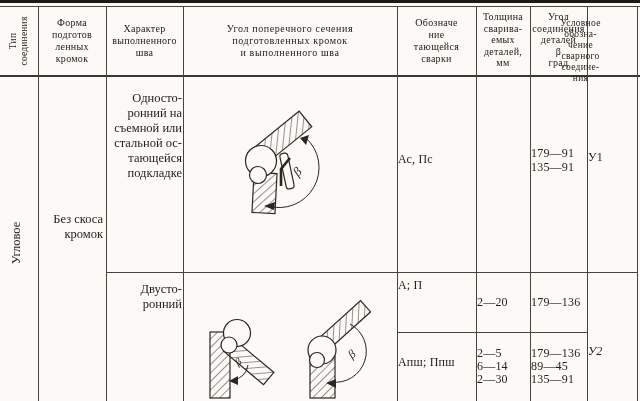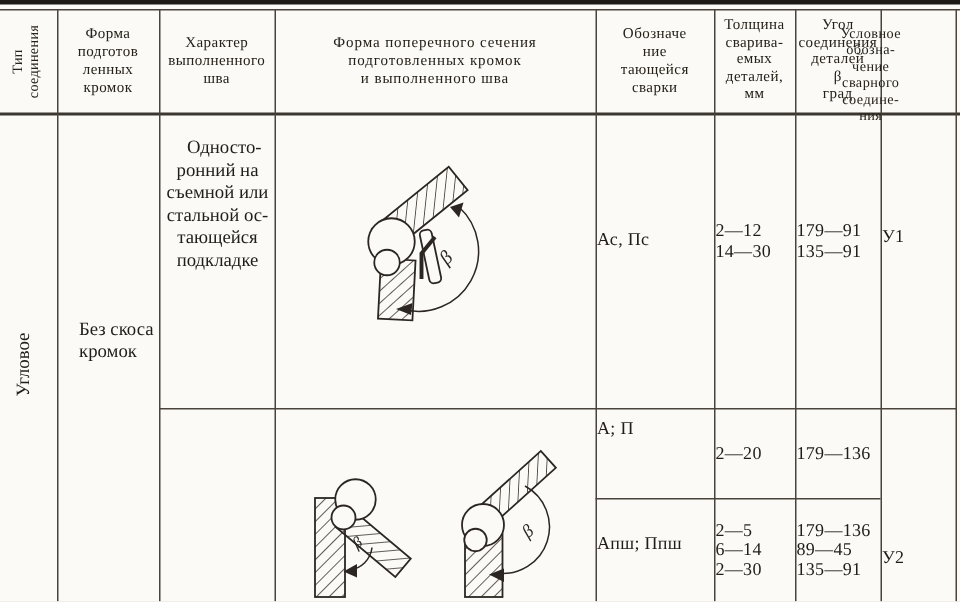--- a/index.html
+++ b/index.html
@@ -5,21 +5,21 @@
   html,body{margin:0;padding:0;background:#e8e6e0;}
   .page{
     position:relative;width:640px;height:401px;background:#fbfaf6;
     font-family:"Liberation Serif","DejaVu Serif",serif;color:#211d18;
     overflow:hidden;
   }
   .vl{position:absolute;width:1px;background:#49433b;}
   .hl{position:absolute;height:1px;background:#49433b;}
   .cell{position:absolute;white-space:pre-line;}
   .hdr{font-size:10px;line-height:12px;text-align:center;letter-spacing:.3px;color:#262119;}
-  .btxt{font-size:12.5px;line-height:15px;text-align:center;}
+  .btxt{font-size:12.5px;line-height:15px;text-align:right;}
   .num{font-size:12px;letter-spacing:.2px;}
   .rot{position:absolute;transform:translate(-50%,-50%) rotate(-90deg);
        white-space:pre-line;text-align:center;}
   svg{position:absolute;overflow:visible;}
   text{font-family:"Liberation Serif","DejaVu Serif",serif;}
 </style>
 </head>
 <body>
 
 <div class="page">
@@ -41,21 +41,21 @@
 
   <div class="rot hdr" style="left:18px;top:41px;font-size:9.5px;line-height:10.5px;letter-spacing:.2px;">Тип
 соединения</div>
   <div class="cell hdr" style="left:39px;top:17px;width:66px;">Форма
 подготов
 ленных
 кромок</div>
   <div class="cell hdr" style="left:107px;top:23px;width:75px;">Характер
 выполненного
 шва</div>
-  <div class="cell hdr" style="left:184px;top:23px;width:212px;letter-spacing:.6px;">Форма поперечного сечения
+  <div class="cell hdr" style="left:184px;top:23px;width:212px;letter-spacing:.6px;">Угол поперечного сечения
 подготовленных кромок
 и выполненного шва</div>
   <div class="cell hdr" style="left:398px;top:17px;width:77px;">Обозначе
 ние
 тающейся
 сварки</div>
   <div class="cell hdr" style="left:477px;top:11px;width:52px;line-height:11.5px;">Толщина
 сварива-
 емых
 деталей,
@@ -76,37 +76,37 @@
   <div class="cell btxt" style="left:41px;top:212px;width:62px;text-indent:11px;">Без скоса
 кромок</div>
 
   <div class="cell btxt" style="left:108px;top:91px;width:74px;text-indent:9px;">Односто-
 ронний на
 съемной или
 стальной ос-
 тающейся
 подкладке</div>
   <div class="cell num" style="left:398px;top:152px;width:77px;">Ас, Пс</div>
-  <div class="cell num" style="left:477px;top:147px;width:52px;line-height:13.5px;">2—12
-14—30</div>
   <div class="cell num" style="left:531px;top:147px;width:55px;line-height:13.5px;">179—91
 135—91</div>
   <div class="cell num" style="left:588px;top:150px;width:49px;">У1</div>
 
+  <div class="cell btxt" style="left:108px;top:282px;width:74px;text-indent:12px;">Двусто-
+ронний</div>
   <div class="cell num" style="left:398px;top:278px;width:77px;">А; П</div>
   <div class="cell num" style="left:477px;top:295px;width:52px;">2—20</div>
   <div class="cell num" style="left:531px;top:295px;width:55px;">179—136</div>
   <div class="cell num" style="left:398px;top:355px;width:77px;">Апш; Ппш</div>
   <div class="cell num" style="left:477px;top:347px;width:52px;line-height:13px;">2—5
 6—14
 2—30</div>
   <div class="cell num" style="left:531px;top:347px;width:55px;line-height:13px;">179—136
 89—45
 135—91</div>
-  <div class="cell num" style="left:588px;top:364px;width:49px;">У2</div>
+  <div class="cell num" style="left:588px;top:344px;width:49px;font-style:italic;">У2</div>
 
   <svg style="left:226px;top:111px;" width="122" height="108" viewBox="0 0 122 108">
     <defs>
       <pattern id="ht1" width="6" height="6" patternUnits="userSpaceOnUse" patternTransform="rotate(45)">
         <line x1="0" y1="0" x2="0" y2="6" stroke="#403a32" stroke-width="1.1"></line>
       </pattern>
     </defs>
     <g stroke="#2b2621" fill="none" stroke-width="1.2">
       <g transform="translate(36,56) rotate(-39)">
         <rect x="-2" y="-20" width="66" height="20" fill="url(#ht1)"></rect>

